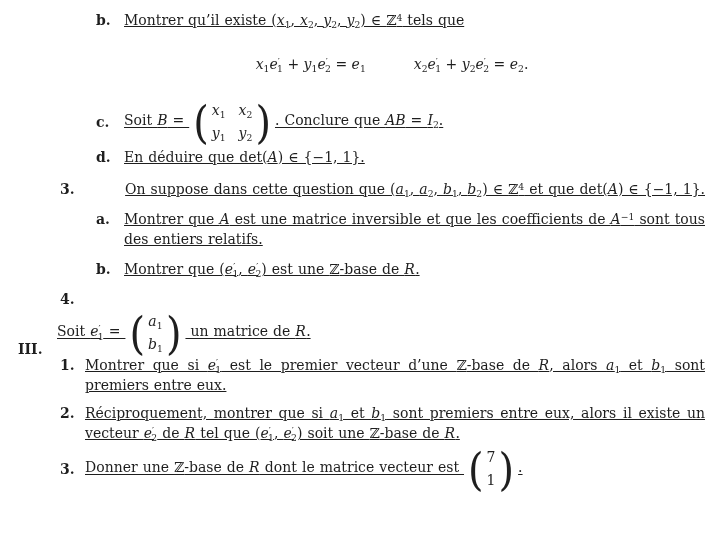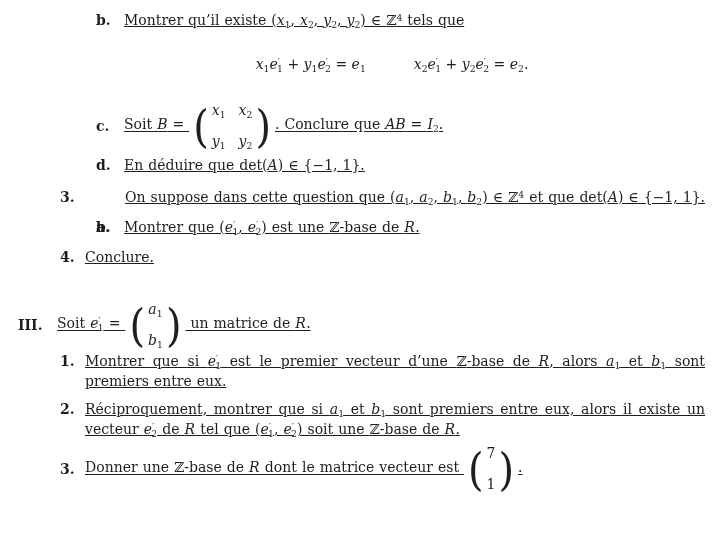--- a/index.html
+++ b/index.html
@@ -22,21 +22,21 @@
     position: absolute; top: 0;
     font-weight: 700;
   }
   .content { text-align: justify; margin-right: 11px; word-spacing: 0.04em; text-decoration: underline; }
 
   
   .lvl-letter .label { left: 96px; }
   .lvl-letter .content { margin-left: 124px; }
   .lvl-number .label { left: 60px; }
   .lvl-number .content { margin-left: 85px; }
-  .lvl-roman .label { left: 18px; }
+  .lvl-roman .label { left: 18px; margin-top: 16px; }
   .lvl-roman .content { margin-left: 57px; margin-top: 32px; }
 
   
   #item-b-exists   { margin-top: 5px; }
   #item-display-equations { margin-top: 24px; margin-bottom: 26px; }
   #item-c-matrix   { margin-top: 0; }
   #item-d-det      { margin-top: 4px; }
   #item-q3         { margin-top: 12px; }
   #item-q3a        { margin-top: 10px; }
   #item-q3b        { margin-top: 10px; }
@@ -77,21 +77,21 @@
     display: inline-flex; align-items: center;
     vertical-align: middle; margin: 0 3px;
   }
   .paren {
     font-size: 285%; line-height: 0;
     transform: scaleY(1.12);
     font-weight: 400; padding: 0 1px;
   }
   .mtx-grid {
     display: inline-grid; justify-items: center;
-    row-gap: 12px; padding: 1px 2px;
+    row-gap: 4px; padding: 1px 2px;
   }
   .mtx-grid.cols2 { grid-template-columns: auto auto; column-gap: 13px; }
   .mtx-cell { line-height: 1.3; }
 </style>
 </head>
 <body>
 
 <div class="doc">
   <div id="doc-items">
       <div class="item lvl-letter" id="item-b-exists">
@@ -120,28 +120,28 @@
       <div class="item lvl-letter" id="item-d-det">
         <span class="label">d.</span>
         <div class="content"><span class="run r">En déduire que det(</span><span class="run i">A</span><span class="run r">) ∈ {−1, 1}.</span></div>
       </div>
       <div class="item lvl-number" id="item-q3">
         <span class="label">3.</span>
         <div class="content"><span class="run r">On suppose dans cette question que (</span><span class="run i">a</span><span class="run sub">1</span><span class="run r">, </span><span class="run i">a</span><span class="run sub">2</span><span class="run r">, </span><span class="run i">b</span><span class="run sub">1</span><span class="run r">, </span><span class="run i">b</span><span class="run sub">2</span><span class="run r">) ∈ </span><span class="run bb">ℤ</span><span class="run sup">4</span><span class="run r"> et que det(</span><span class="run i">A</span><span class="run r">) ∈ {−1, 1}.</span></div>
       </div>
       <div class="item lvl-letter" id="item-q3a">
         <span class="label">a.</span>
+        <div class="content"><span class="run r">Montrer que </span><span class="run i">A</span><span class="run r"> est une matrice inversible et que les coefficients de </span><span class="run i">A</span><span class="run sup">−1</span><span class="run r"> sont tous des entiers relatifs.</span></div>
       </div>
       <div class="item lvl-letter" id="item-q3b">
         <span class="label">b.</span>
         <div class="content"><span class="run r">Montrer que (</span><span class="run i">e</span><span class="run sup prime">′</span><span class="run sub">1</span><span class="run r">, </span><span class="run i">e</span><span class="run sup prime">′</span><span class="run sub">2</span><span class="run r">) est une </span><span class="run bb">ℤ</span><span class="run r">-base de </span><span class="run cal">R</span><span class="run r">.</span></div>
       </div>
       <div class="item lvl-number" id="item-q4">
         <span class="label">4.</span>
-        <div class="content"><span class="run r">Conclure.</span></div>
       </div>
       <div class="item lvl-roman" id="item-part3">
         <span class="label">III.</span>
         <div class="content"><span class="run r">Soit </span><span class="run i">e</span><span class="run sup prime">′</span><span class="run sub">1</span><span class="run r"> = </span><span class="mtx-wrap">
             <span class="paren">(</span>
             <span class="mtx-grid">
               <span class="mtx-cell"><span class="run i">a</span><span class="run sub">1</span></span>
               <span class="mtx-cell"><span class="run i">b</span><span class="run sub">1</span></span>
             </span>
             <span class="paren">)</span>

